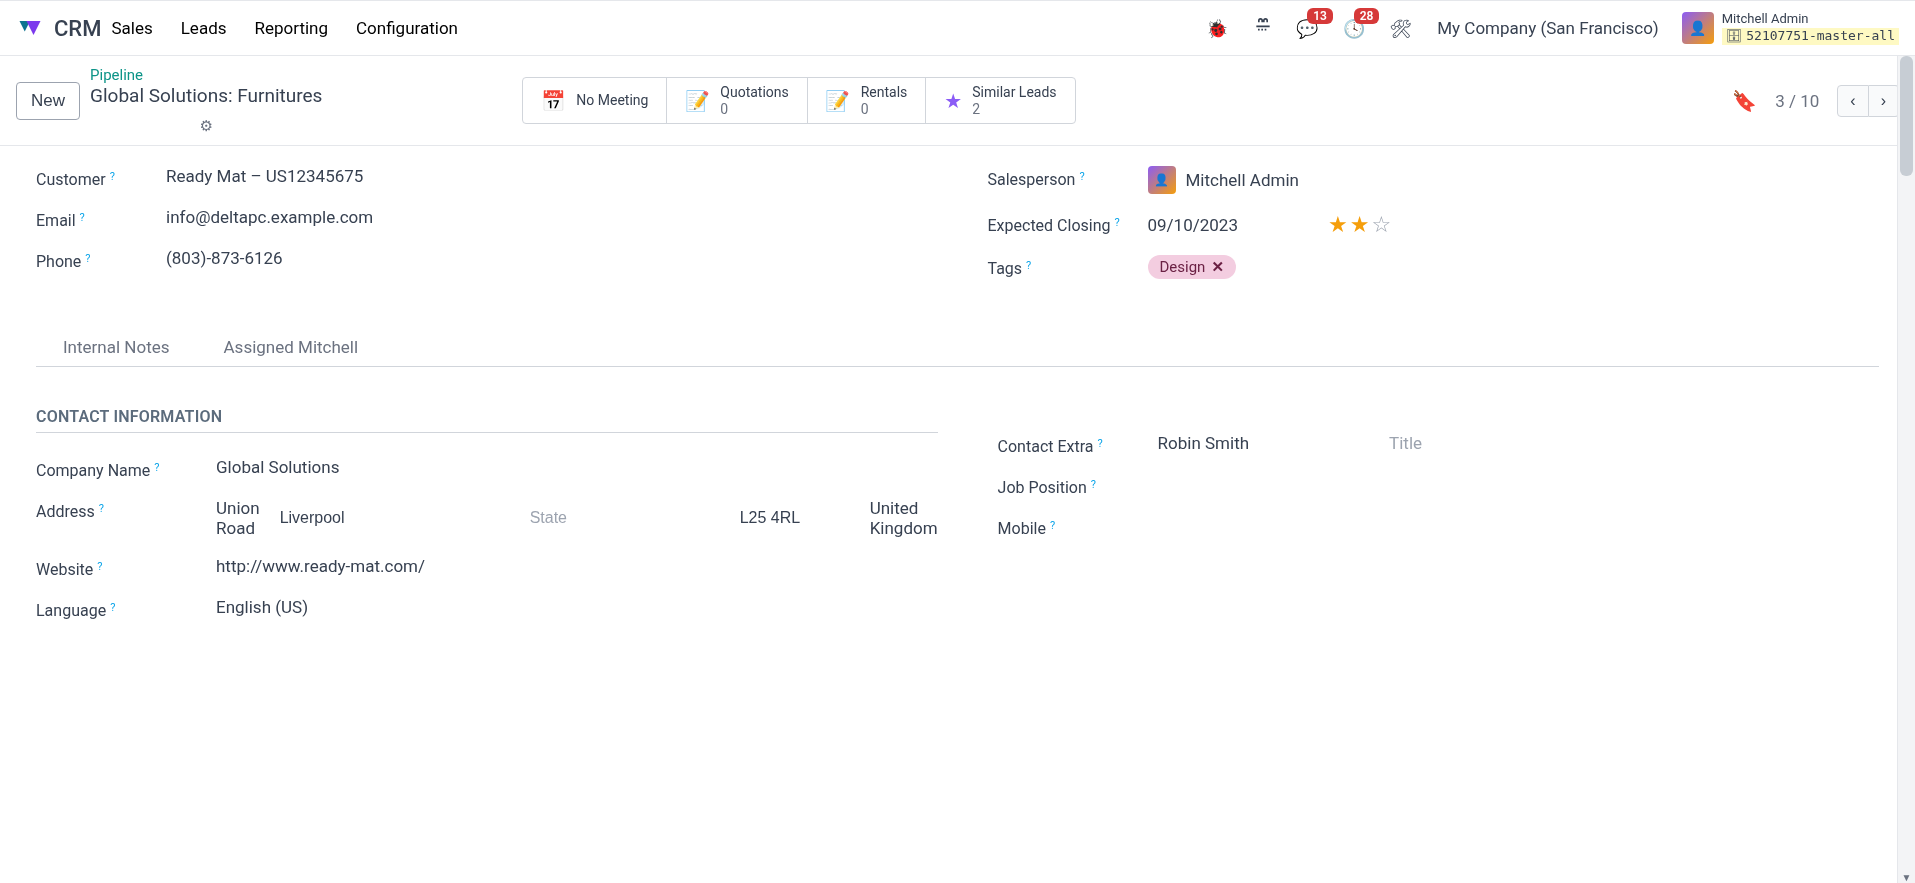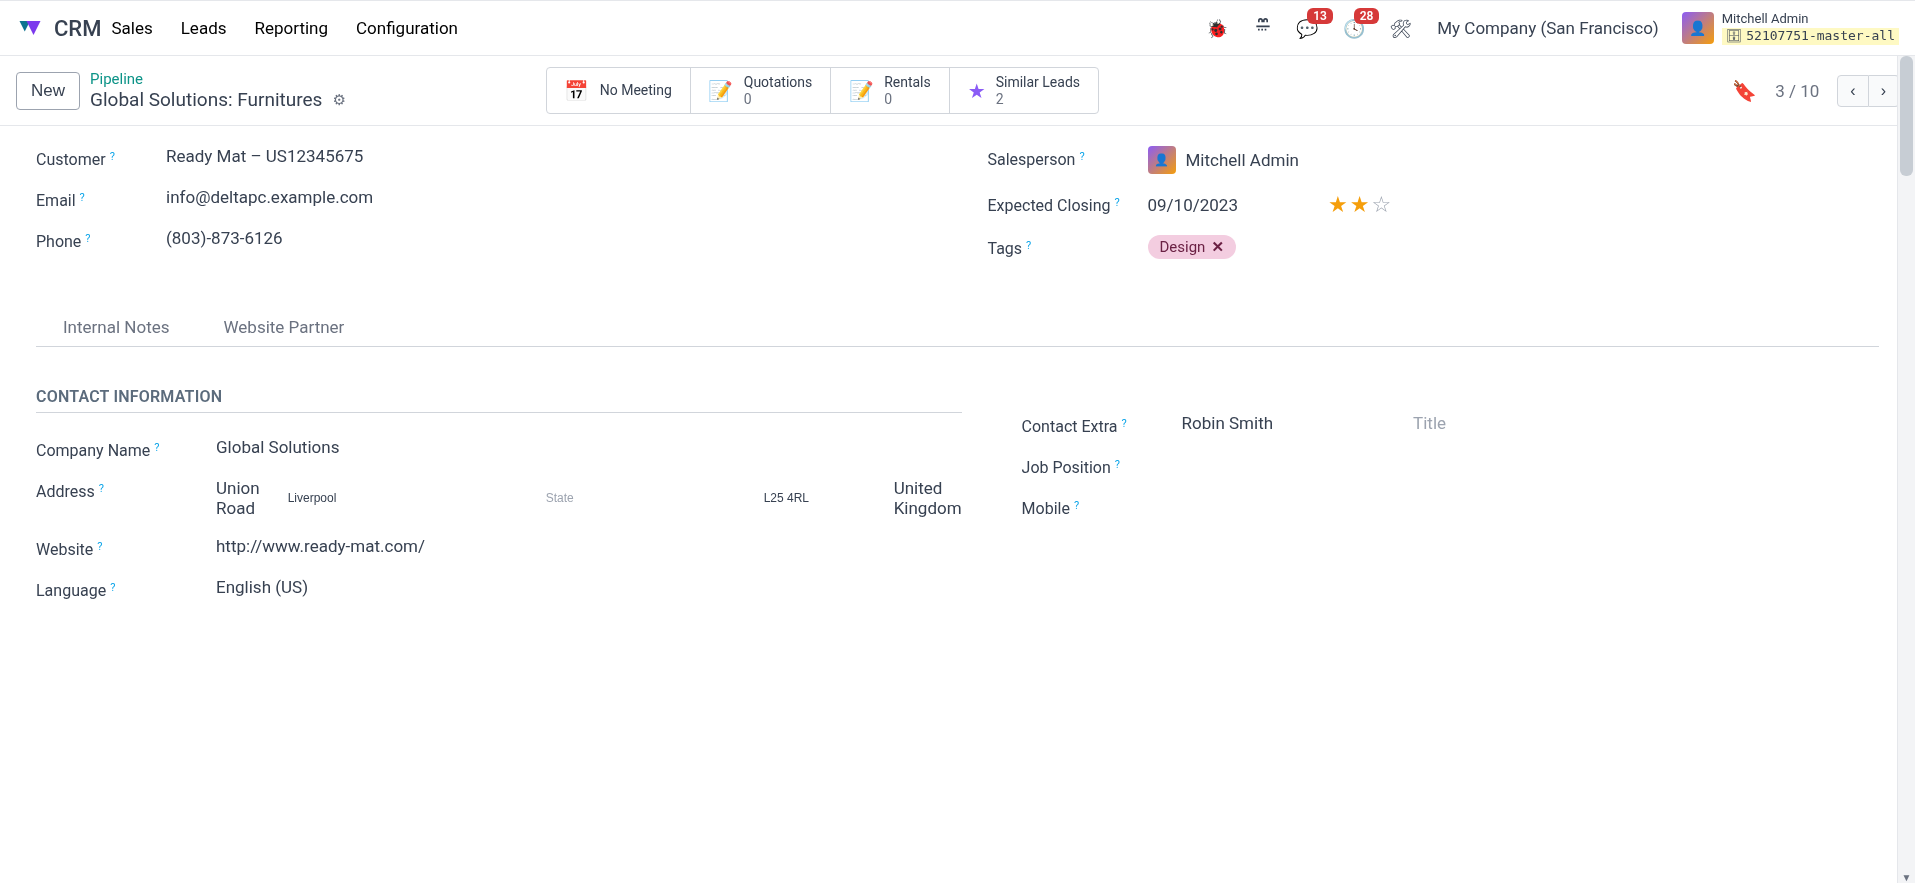--- a/index.html
+++ b/index.html
@@ -17,21 +17,21 @@
   .company { font-size: 17px; color: #374151; margin: 0 13px; cursor: pointer; }
   .avatar { width: 32px; height: 32px; border-radius: 4px; background: linear-gradient(135deg,#8b5cf6,#f59e0b); margin-left: 10px; margin-right: 8px; display:flex; align-items:center; justify-content:center; font-size:14px; }
   .user-block { display: flex; flex-direction: column; font-size: 13px; line-height: 1.3; }
   .user-block .db { font-family: ui-monospace, Menlo, Consolas, monospace; background: #fef9c3; padding: 0 4px; display:inline-flex; align-items:center; gap:4px; }
   
   
   .controlbar { display: flex; align-items: center; padding: 10px 16px; border-bottom: 1px solid #e5e7eb; min-height: 70px; }
   .new-btn { border: 1px solid #9ca3af; background: #fff; color: #374151; padding: 8px 14px; font-size: 17px; border-radius: 4px; cursor: pointer; margin-right: 10px; }
   .breadcrumb-col { display: flex; flex-direction: column; }
   .bc-link { color: #0d9488; font-size: 15px; cursor: pointer; }
-  .bc-title { font-size: 19px; color: #374151; display:flex; align-items:center; gap:10px; }
+  .bc-title { font-size: 19px; color: #374151; display:flex; align-items:center; gap:10px;flex-direction:column; }
   .gear { font-size: 15px; color: #6b7280; cursor: pointer; }
   .controlbar-spacer { flex: 1; }
   .statboxes { display: flex; border: 1px solid #d1d5db; border-radius: 4px; overflow: hidden; margin-right: auto; margin-left: 200px; }
   .statbox { display: flex; align-items: center; padding: 6px 18px; border-right: 1px solid #d1d5db; cursor: pointer; gap:10px; }
   .statbox:last-child { border-right: none; }
   .stat-icon { font-size: 20px; color: #6b7280; }
   .stat-text { display: flex; flex-direction: column; font-size: 14px; color: #374151; line-height:1.2; }
   .stat-text .sub { color: #6b7280; font-size: 14px; }
   .star-stat { color: #8b5cf6; }
   .pager { display: flex; align-items: center; gap: 18px; margin-left: 24px; }
@@ -63,21 +63,21 @@
   
   .tabs { display:flex; border-bottom:1px solid #d1d5db; margin-top: 28px; }
   .tab { padding: 10px 26px; font-size:17px; color:#6b7280; cursor:pointer; border:1px solid transparent; border-bottom:none; position:relative; top:1px; }
   .tab.active { color:#374151; border-color:#d1d5db; background:#fff; border-radius:4px 4px 0 0; }
   
   .section-head { font-size:16px; font-weight:600; color:#5b6b7c; margin: 40px 0 6px; letter-spacing:0.2px; }
   .section-rule { border:none; border-top:1px solid #d1d5db; margin-bottom: 24px; }
   
   .addr-block { display:flex; flex-direction:row; gap:10px; }
   .addr-line3 { display:flex; gap: 70px; }
-  .addr-line3 input { border:none; font-size:12px; outline:none;margin-left:8px; }
+  .addr-line3 input { border:none; font-size:16px; outline:none; }
   .addr-line3 .state-in::placeholder { color:#9ca3af; }
   .street2::placeholder { color:#9ca3af; }
   .title-ph { color:#9ca3af; font-size:17px; margin-left:140px; }
   
   
   .scrolltrack { position:fixed; right:0; top:56px; bottom:0; width:18px; background:#f3f4f6; border-left:1px solid #e5e7eb; }
   .scrolltrack .thumb { position:absolute; left:2px; right:2px; top:0; height:120px; background:#c7cdd4; border-radius:6px; }
   .scrolltrack .arrow-up { position:absolute; top:0; left:0; right:0; text-align:center; font-size:10px; color:#6b7280; }
   .scrolltrack .arrow-dn { position:absolute; bottom:0; left:0; right:0; text-align:center; font-size:10px; color:#6b7280; }
   
@@ -228,21 +228,21 @@
             <span>Design</span>
             <span class="x">✕</span>
           </span>
         </div>
       </div>
     </div>
   </div>
 
   <div class="tabs">
     <div class="tab">Internal Notes</div>
-    <div class="tab">Website Partner</div>
+    <div class="tab">Assigned Mitchell</div>
   </div>
 
   <div class="form-row">
     <div class="form-col">
       <div class="section-head">CONTACT INFORMATION</div>
       <hr class="section-rule">
 
       <div class="field">
         <div class="field-label" style="width:180px;">
             <span>Company Name</span>

